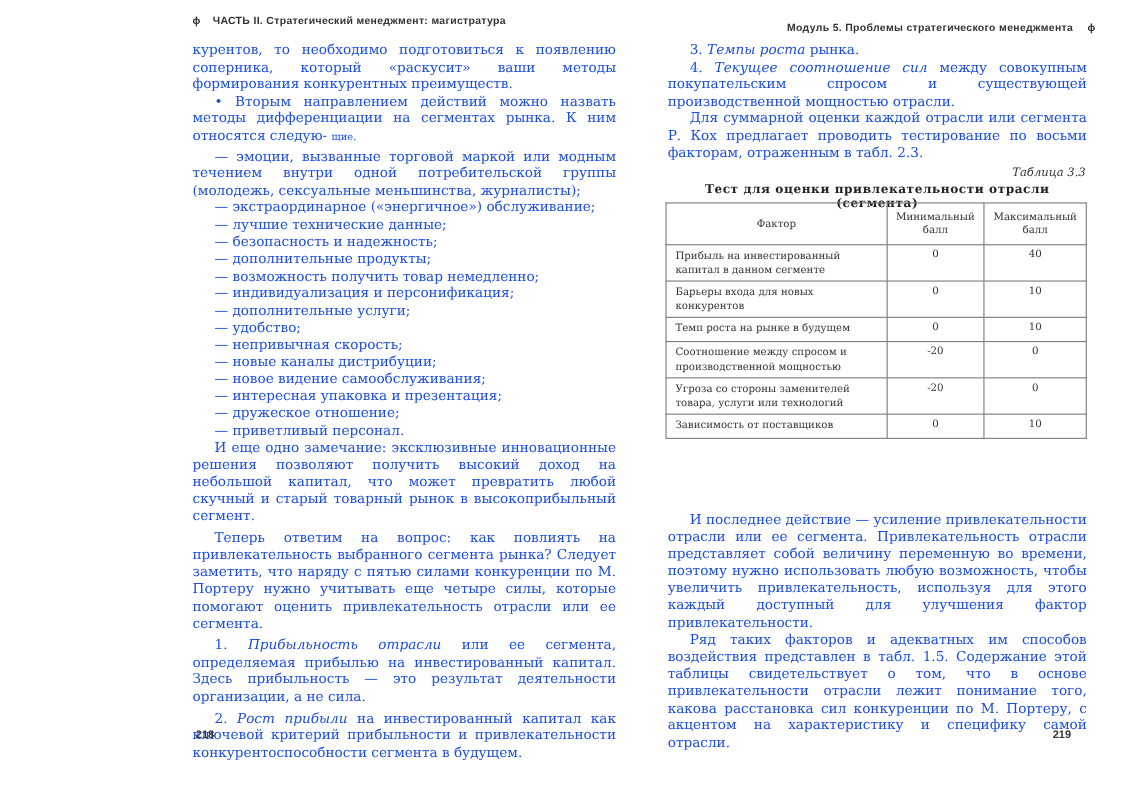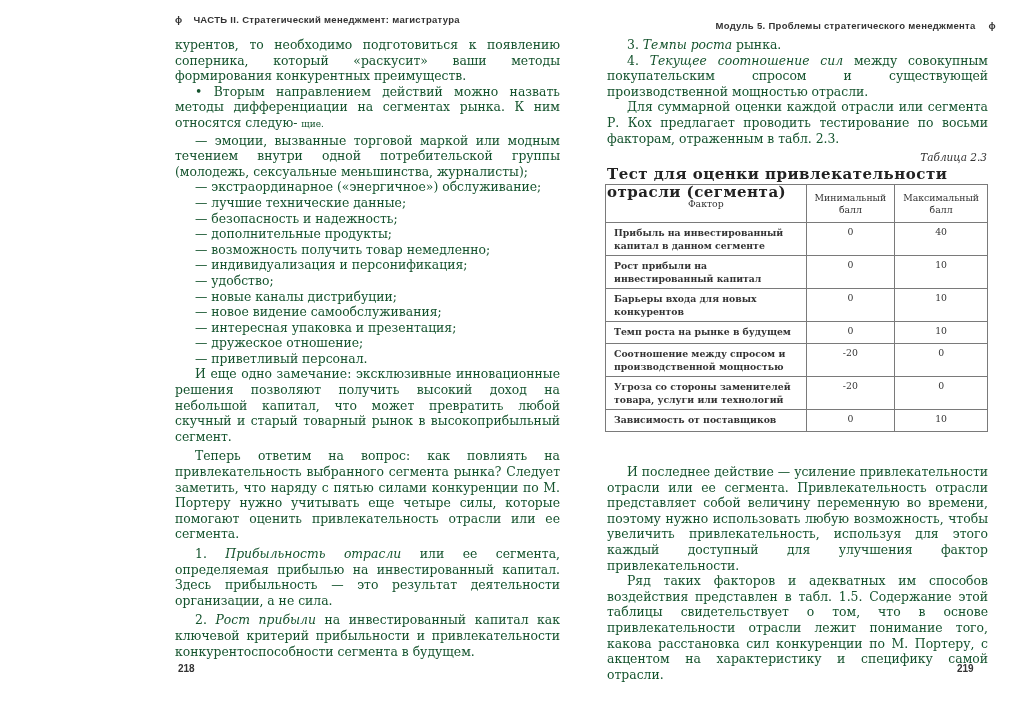--- a/index.html
+++ b/index.html
@@ -9,47 +9,47 @@
   }
   .running-head {
     position:absolute; top:14px; font-family:"Liberation Sans", sans-serif;
     font-size:9.5px; font-weight:bold; color:#333; letter-spacing:0.3px;
   }
   .running-head.left { left:175px; }
   .running-head.right { right:28px; top:20px; }
   .running-head .mark { margin:0 8px 0 0; }
   .running-head.right .mark { margin:0 0 0 10px; }
   .column {
-    position:absolute; font-size:12.4px; line-height:15.6px; text-align:justify; color:#14532d;
+    position:absolute; font-size:12.4px; line-height:15.6px; text-align:justify; color:#1d4ed8;
   }
   .column.left { left:175px; top:37px; width:385px; }
   .column.right { left:607px; top:37px; width:381px; }
   .column p { margin:0; }
   .indent { text-indent:20px; }
   .small { font-size:9px; }
   .list-item { text-indent:20px; }
   .gap { margin-top:4px !important; }
   em { font-style:italic; }
   .table-label {
     position:absolute; right:37px; top:151px; font-style:italic; font-size:10.5px; color:#333;
   }
   .table-title {
-    position:absolute; left:607px; width:381px; top:165px; 
-    font-weight:bold; font-size:15px; letter-spacing:0.5px; color:#222;
+    position:absolute; left:607px; width:381px; top:165px; text-align:center;
+    font-weight:bold; font-size:11px; letter-spacing:0.5px; color:#222;
   }
   table.factors {
     position:absolute; left:605px; top:184px; width:383px; border-collapse:collapse;
     font-size:9.3px; color:#333;border-radius:14px;
   }
   table.factors td, table.factors th {
     border:1px solid #7a7a7a; padding:3px 8px; vertical-align:top; font-weight:normal;
   }
   table.factors th { text-align:center; vertical-align:middle; height:31px; font-size:9.3px; line-height:12px; }
   table.factors td.num { text-align:center; }
-  table.factors td.factor { line-height:13px;font-weight:bold; }
+  table.factors td.factor { line-height:13px; }
   .col-factor { width:205px; }
   .col-min { width:63px; }
   .page-num {
     position:absolute; font-family:"Liberation Sans", sans-serif; font-weight:bold;
     font-size:10px; color:#333; top:663px;
   }
   .page-num.left { left:178px; }
   .page-num.right { left:957px; }
 </style>
 </head>
@@ -67,21 +67,23 @@
     <span class="small">щие.</span>
   </p>
   <div>
     <p class="list-item">— эмоции, вызванные торговой маркой или модным течением внутри одной потребительской группы (молодежь, сексуальные меньшинства, журналисты);</p>
     <p class="list-item">— экстраординарное («энергичное») обслуживание;</p>
     <p class="list-item">— лучшие технические данные;</p>
     <p class="list-item">— безопасность и надежность;</p>
     <p class="list-item">— дополнительные продукты;</p>
     <p class="list-item">— возможность получить товар немедленно;</p>
     <p class="list-item">— индивидуализация и персонификация;</p>
+    <p class="list-item">— дополнительные услуги;</p>
     <p class="list-item">— удобство;</p>
+    <p class="list-item">— непривычная скорость;</p>
     <p class="list-item">— новые каналы дистрибуции;</p>
     <p class="list-item">— новое видение самообслуживания;</p>
     <p class="list-item">— интересная упаковка и презентация;</p>
     <p class="list-item">— дружеское отношение;</p>
     <p class="list-item">— приветливый персонал.</p>
   </div>
   <p class="indent">И еще одно замечание: эксклюзивные инновационные решения позволяют получить высокий доход на небольшой капитал, что может превратить любой скучный и старый товарный рынок в высокоприбыльный сегмент.</p>
   <p class="indent gap">Теперь ответим на вопрос: как повлиять на привлекательность выбранного сегмента рынка? Следует заметить, что наряду с пятью силами конкуренции по М. Портеру нужно учитывать еще четыре силы, которые помогают оценить привлекательность отрасли или ее сегмента.</p>
   <p class="indent gap">
     <span>1.</span>
@@ -105,39 +107,34 @@
     <span>3.</span>
     <em>Темпы роста</em><span> рынка.</span>
   </p>
   <p class="indent">
     <span>4.</span>
     <em>Текущее соотношение сил</em><span> между совокупным покупательским спросом и существующей производственной мощностью отрасли.</span>
   </p>
   <p class="indent">Для суммарной оценки каждой отрасли или сегмента Р. Кох предлагает проводить тестирование по восьми факторам, отраженным в табл. 2.3.</p>
 </div>
 
-<div class="table-label">Таблица 2.3</div>
+<div class="table-label">Таблица 3.3</div>
 <div class="table-title">Тест для оценки привлекательности отрасли (сегмента)</div>
 
 <table class="factors">
   <tbody>
       <tr>
     <th class="col-factor">Фактор</th>
     <th class="col-min">Минимальный балл</th>
     <th>Максимальный балл</th>
   </tr>
   <tr style="height:33px">
     <td class="factor">Прибыль на инвестированный капитал в данном сегменте</td>
     <td class="num">0</td>
     <td class="num">40</td>
-  </tr>
-  <tr style="height:33px">
-    <td class="factor">Рост прибыли на инвестированный капитал</td>
-    <td class="num">0</td>
-    <td class="num">10</td>
   </tr>
   <tr style="height:22px">
     <td class="factor">Барьеры входа для новых конкурентов</td>
     <td class="num">0</td>
     <td class="num">10</td>
   </tr>
   <tr style="height:22px">
     <td class="factor">Темп роста на рынке в будущем</td>
     <td class="num">0</td>
     <td class="num">10</td>

